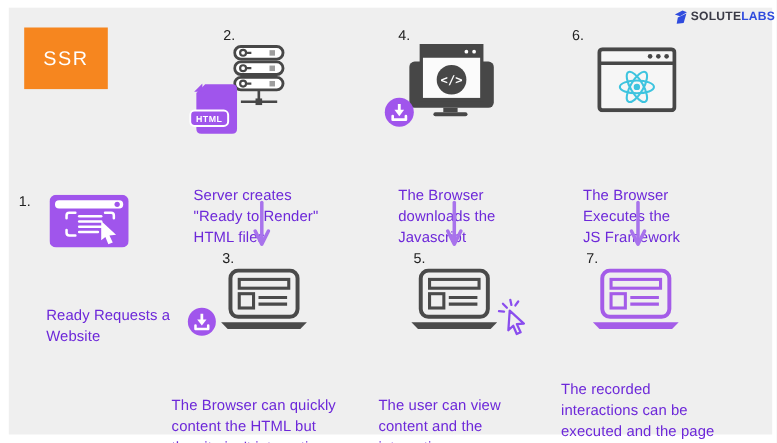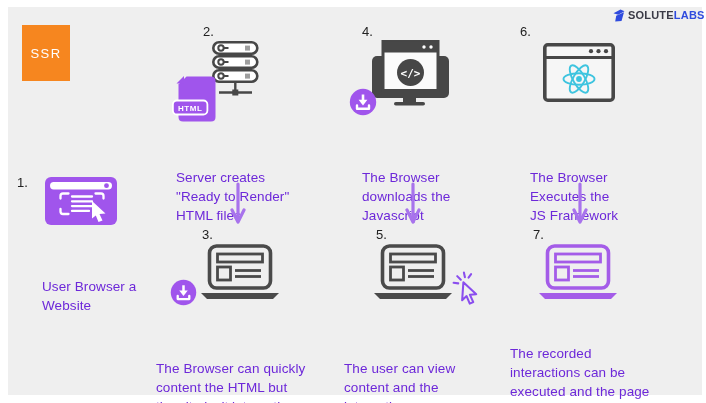--- a/index.html
+++ b/index.html
@@ -3,23 +3,23 @@
 <meta charset="utf-8">
 <style>
   html,body{margin:0;padding:0;}
   body{
     width:706px;height:403px;background:#ffffff;overflow:hidden;position:relative;
     font-family:"Liberation Sans", sans-serif;color:#1e1e1e;
   }
   .panel{position:absolute;left:8px;top:7px;width:694px;height:388px;background:#efefef;}
   .abs{position:absolute;}
   .ssr-badge{
-    left:22px;top:25px;width:48px;height:56px;background:#F6861F;
+    left:22px;top:25px;width:76px;height:56px;background:#F6861F;
     display:flex;align-items:center;justify-content:center;
-    color:#fff;font-size:13px;letter-spacing:1.5px;font-weight:500;
+    color:#fff;font-size:18px;letter-spacing:1.5px;font-weight:500;
   }
   .logo{left:612px;top:8px;height:15px;display:flex;align-items:center;gap:3px;}
   .logo-text{font-size:11px;font-weight:bold;letter-spacing:0.2px;line-height:13px;}
   .logo-primary{color:#3a3a46;}
   .logo-accent{color:#2F4BDE;}
   .step-num{font-size:13px;font-weight:500;color:#222;}
   .caption{
     font-size:13.5px;line-height:19px;font-weight:400;color:#6d28d9;
     white-space:pre-line;letter-spacing:0.1px;margin-top:46px;
   }
@@ -53,21 +53,21 @@
     <line x1="27" y1="19.5" x2="47" y2="19.5"></line>
     <line x1="27" y1="24.3" x2="47" y2="24.3"></line>
     <line x1="27" y1="29.1" x2="47" y2="29.1"></line>
     <line x1="27" y1="33.9" x2="44" y2="33.9"></line>
     <path d="M23.5 16.5 H18 Q15.5 16.5 15.5 19 V21.5"></path>
     <path d="M23.5 37 H18 Q15.5 37 15.5 34.5 V32"></path>
     <path d="M50.5 16.5 H56 Q58.5 16.5 58.5 19 V21.5"></path>
   </g>
   <path d="M47 24 L60.5 36.5 L54.5 37 L57.5 43.5 L53.5 45 L50.8 38.5 L47 41.5 Z" fill="#ffffff"></path>
 </svg>
-<div class="abs caption" style="left:42px;top:231px;">User Browser a
+<div class="abs caption" style="left:42px;top:231px;">Ready Requests a
 Website</div>
 
 <div class="abs step-num" style="left:203px;top:24px;">2.</div>
 <svg class="abs" style="left:212px;top:41px;" width="52" height="58" viewBox="0 0 52 58">
   <g stroke="#474747" fill="#ffffff" stroke-width="2.6">
     <rect x="1.3" y="1.3" width="44" height="11.4" rx="5.7"></rect>
     <rect x="1.3" y="15.3" width="44" height="11.4" rx="5.7"></rect>
     <rect x="1.3" y="29.3" width="44" height="11.4" rx="5.7"></rect>
   </g>
   <g stroke="#474747" fill="none" stroke-width="2">

